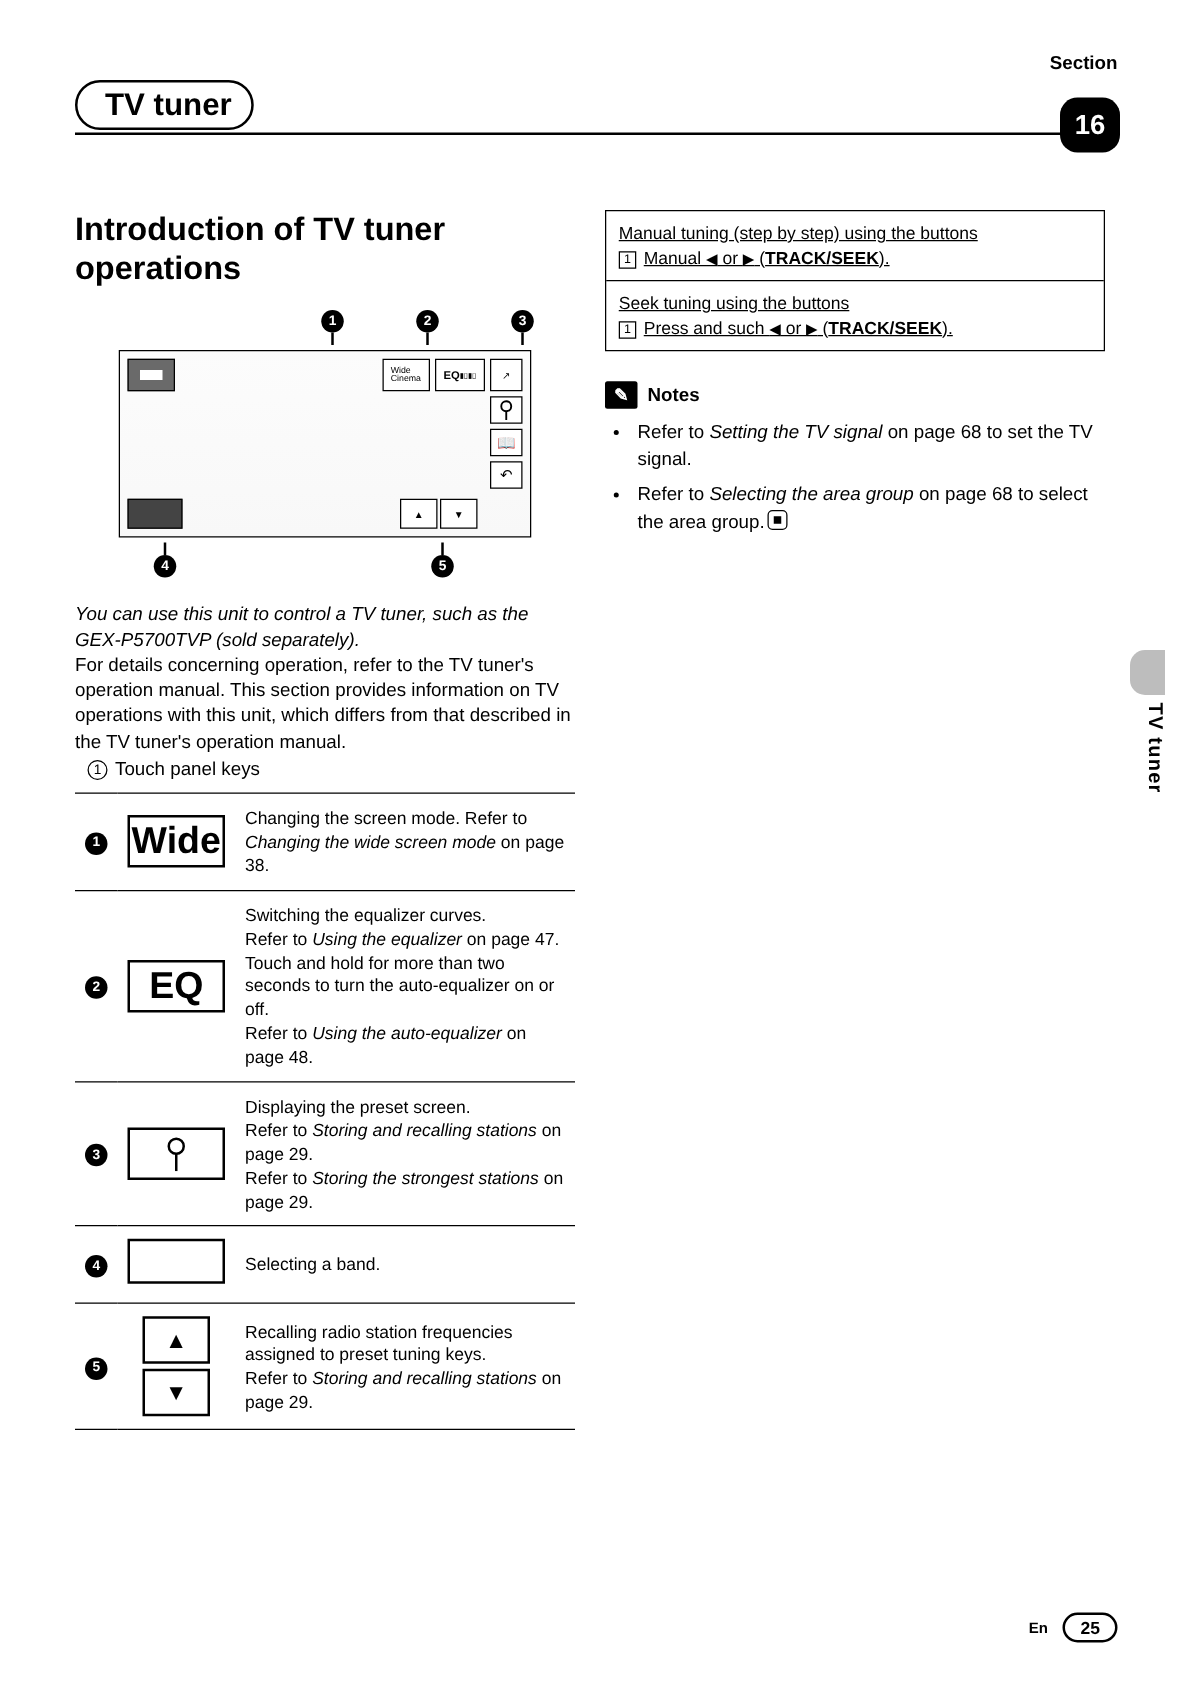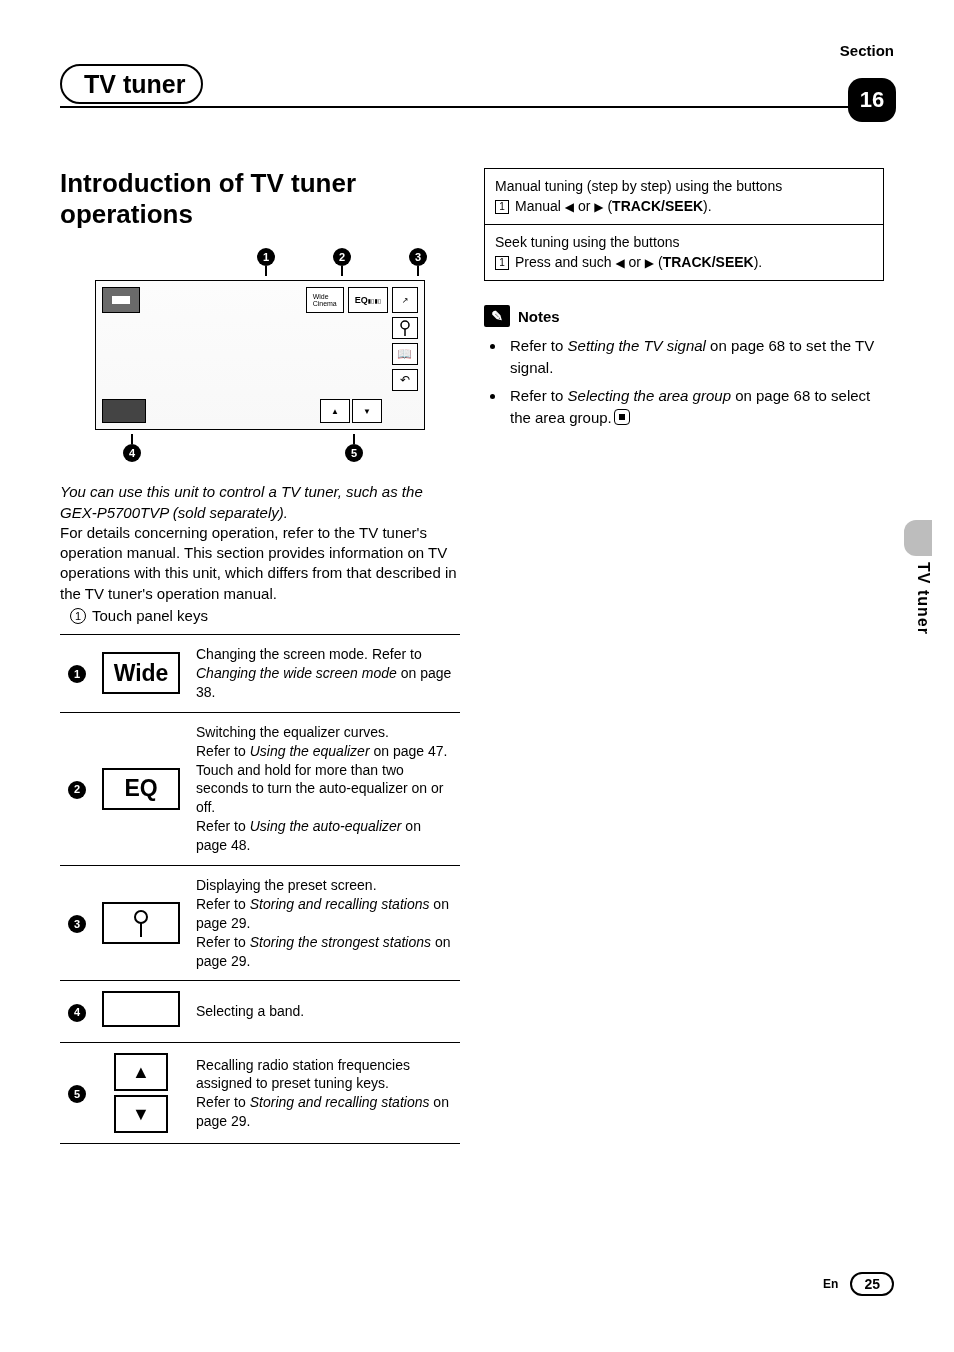--- a/index.html
+++ b/index.html
@@ -177,37 +177,38 @@
   }
   table.keytable td.num { width: 28px; text-align:center; }
   table.keytable td.icon { width: 86px; text-align:center; }
   .icon-box {
     border: 2px solid #000;
     width: 78px;
     height: 42px;
     display:inline-flex;
     align-items:center;
     justify-content:center;
-    font-size: 23px;
+    font-size: 30px;
     font-weight: bold;
     background:#fff;
   }
   .icon-box.blank { height:36px; }
   .icon-stack { display:flex; flex-direction:column; align-items:center; gap:4px; }
   .icon-stack .icon-box { width:54px; height:38px; font-size:18px; }
   .ital { font-style: italic; }
 
   
   .right-box {
     border: 1px solid #000;
     font-size: 14px;
   }
   .right-box .cell {
     padding: 8px 10px;
     line-height: 1.4;
+    text-decoration: underline;
   }
   .right-box .cell + .cell { border-top: 1px solid #000; }
   .sq { display:inline-block; border:1px solid #000; width:14px; height:14px; line-height:12px; text-align:center; font-size:10px; margin-right:6px; vertical-align:1px;}
   .tri-l::before { content:"◀"; font-size:12px; }
   .tri-r::before { content:"▶"; font-size:12px; }
 
   .notes-header {
     display:flex; align-items:center; gap:8px;
     margin-top: 24px;
     font-size: 15px;
@@ -248,21 +249,21 @@
     font-weight: bold;
     font-size: 16px;
     letter-spacing: 1px;
     text-align: center;
     width: 28px;
   }
 
   
   .footer {
     position: absolute;
-    bottom: 56px;
+    bottom: 38px;
     right: 60px;
     display:flex;
     align-items:center;
     gap:12px;
   }
   .footer .lang { font-size: 12px; font-weight: bold; }
   .footer .pagenum {
     border: 2px solid #000;
     border-radius: 14px;
     padding: 2px 12px;

